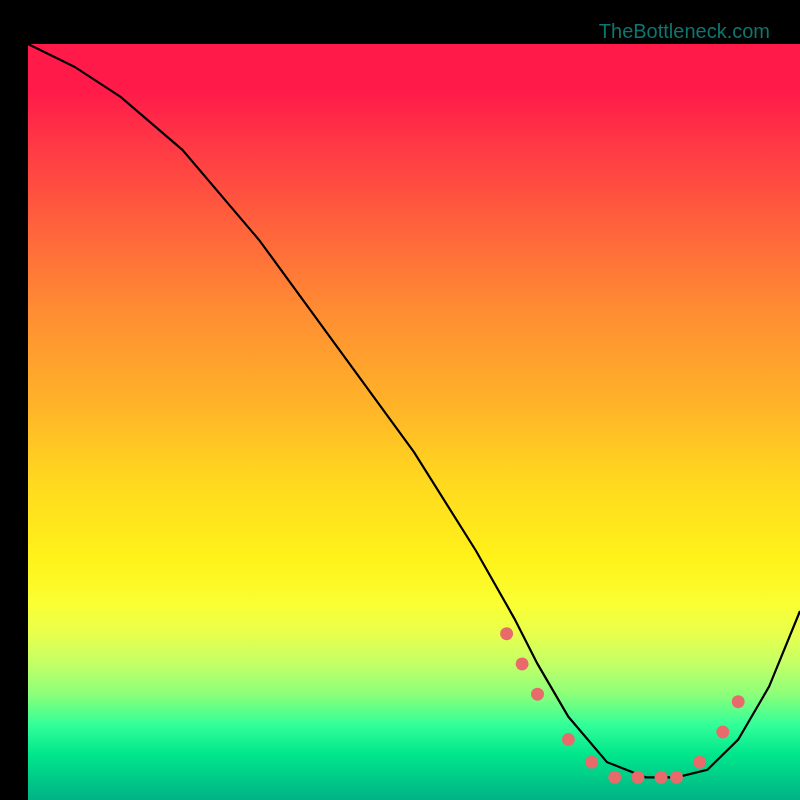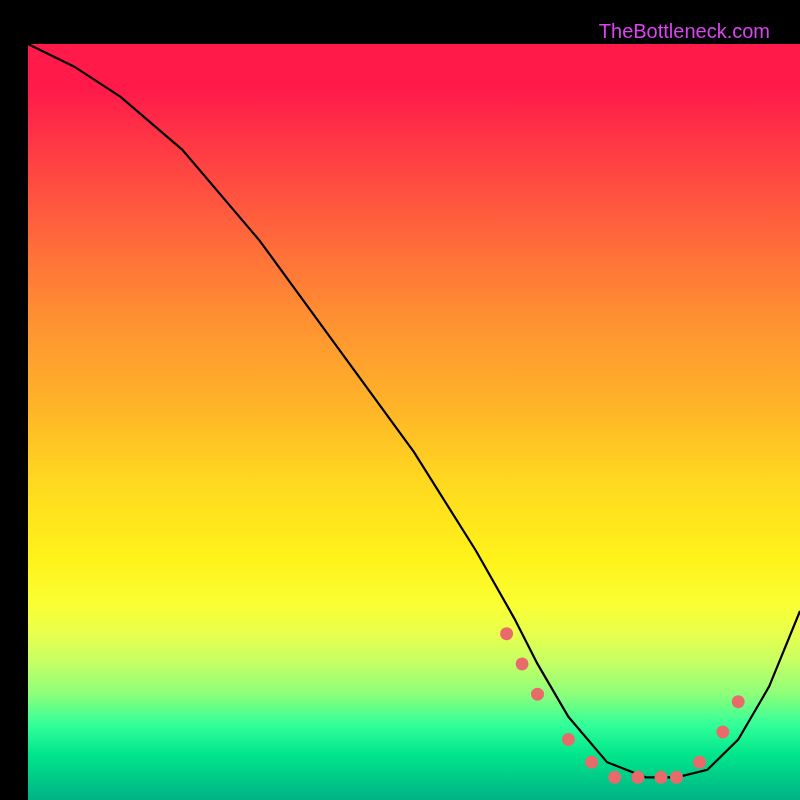--- a/index.html
+++ b/index.html
@@ -51,21 +51,21 @@
       #00cc88 97%,
       #00b386 100%
     );
   }
   .watermark {
     position: absolute;
     top: 6px;
     right: 16px;
     font-size: 20px;
     font-weight: 500;
-    color: #d946ef;
+    color: #0f766e;
     font-family: Arial, sans-serif;
     z-index: 10;
   }
   svg.curve {
     position: absolute;
     left: 0;
     top: 0;
     width: 100%;
     height: 100%;
     z-index: 5;

